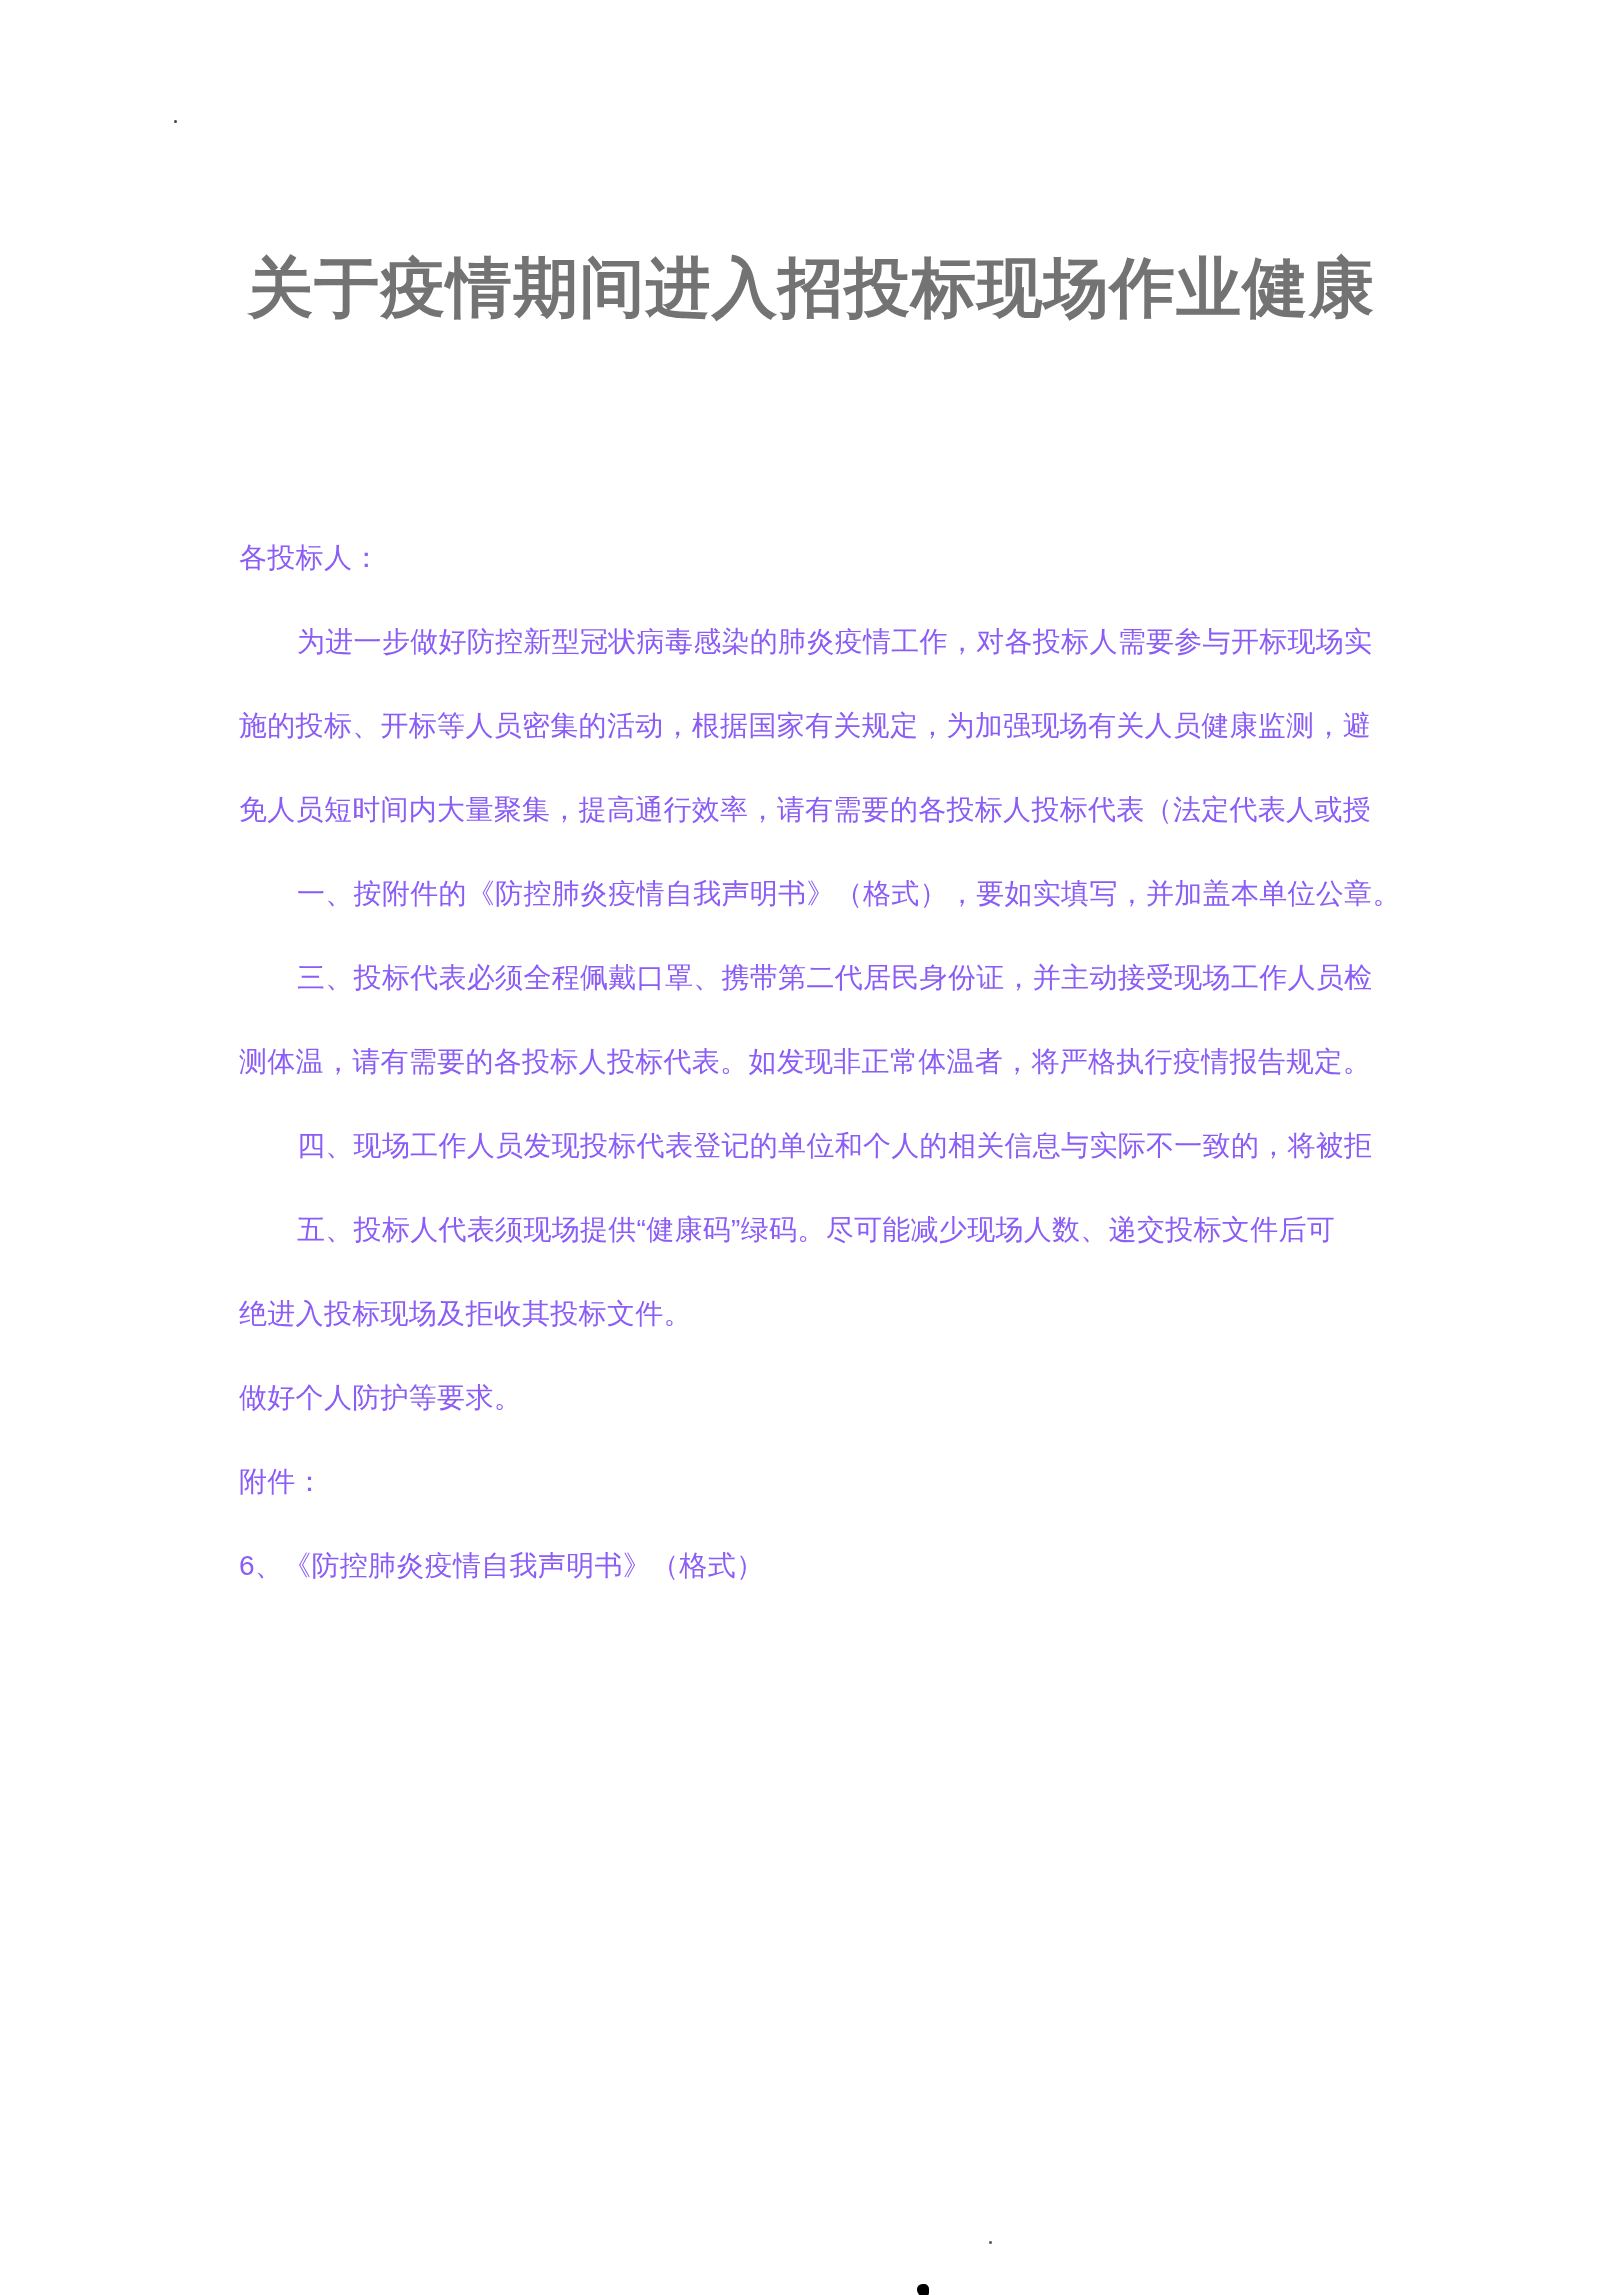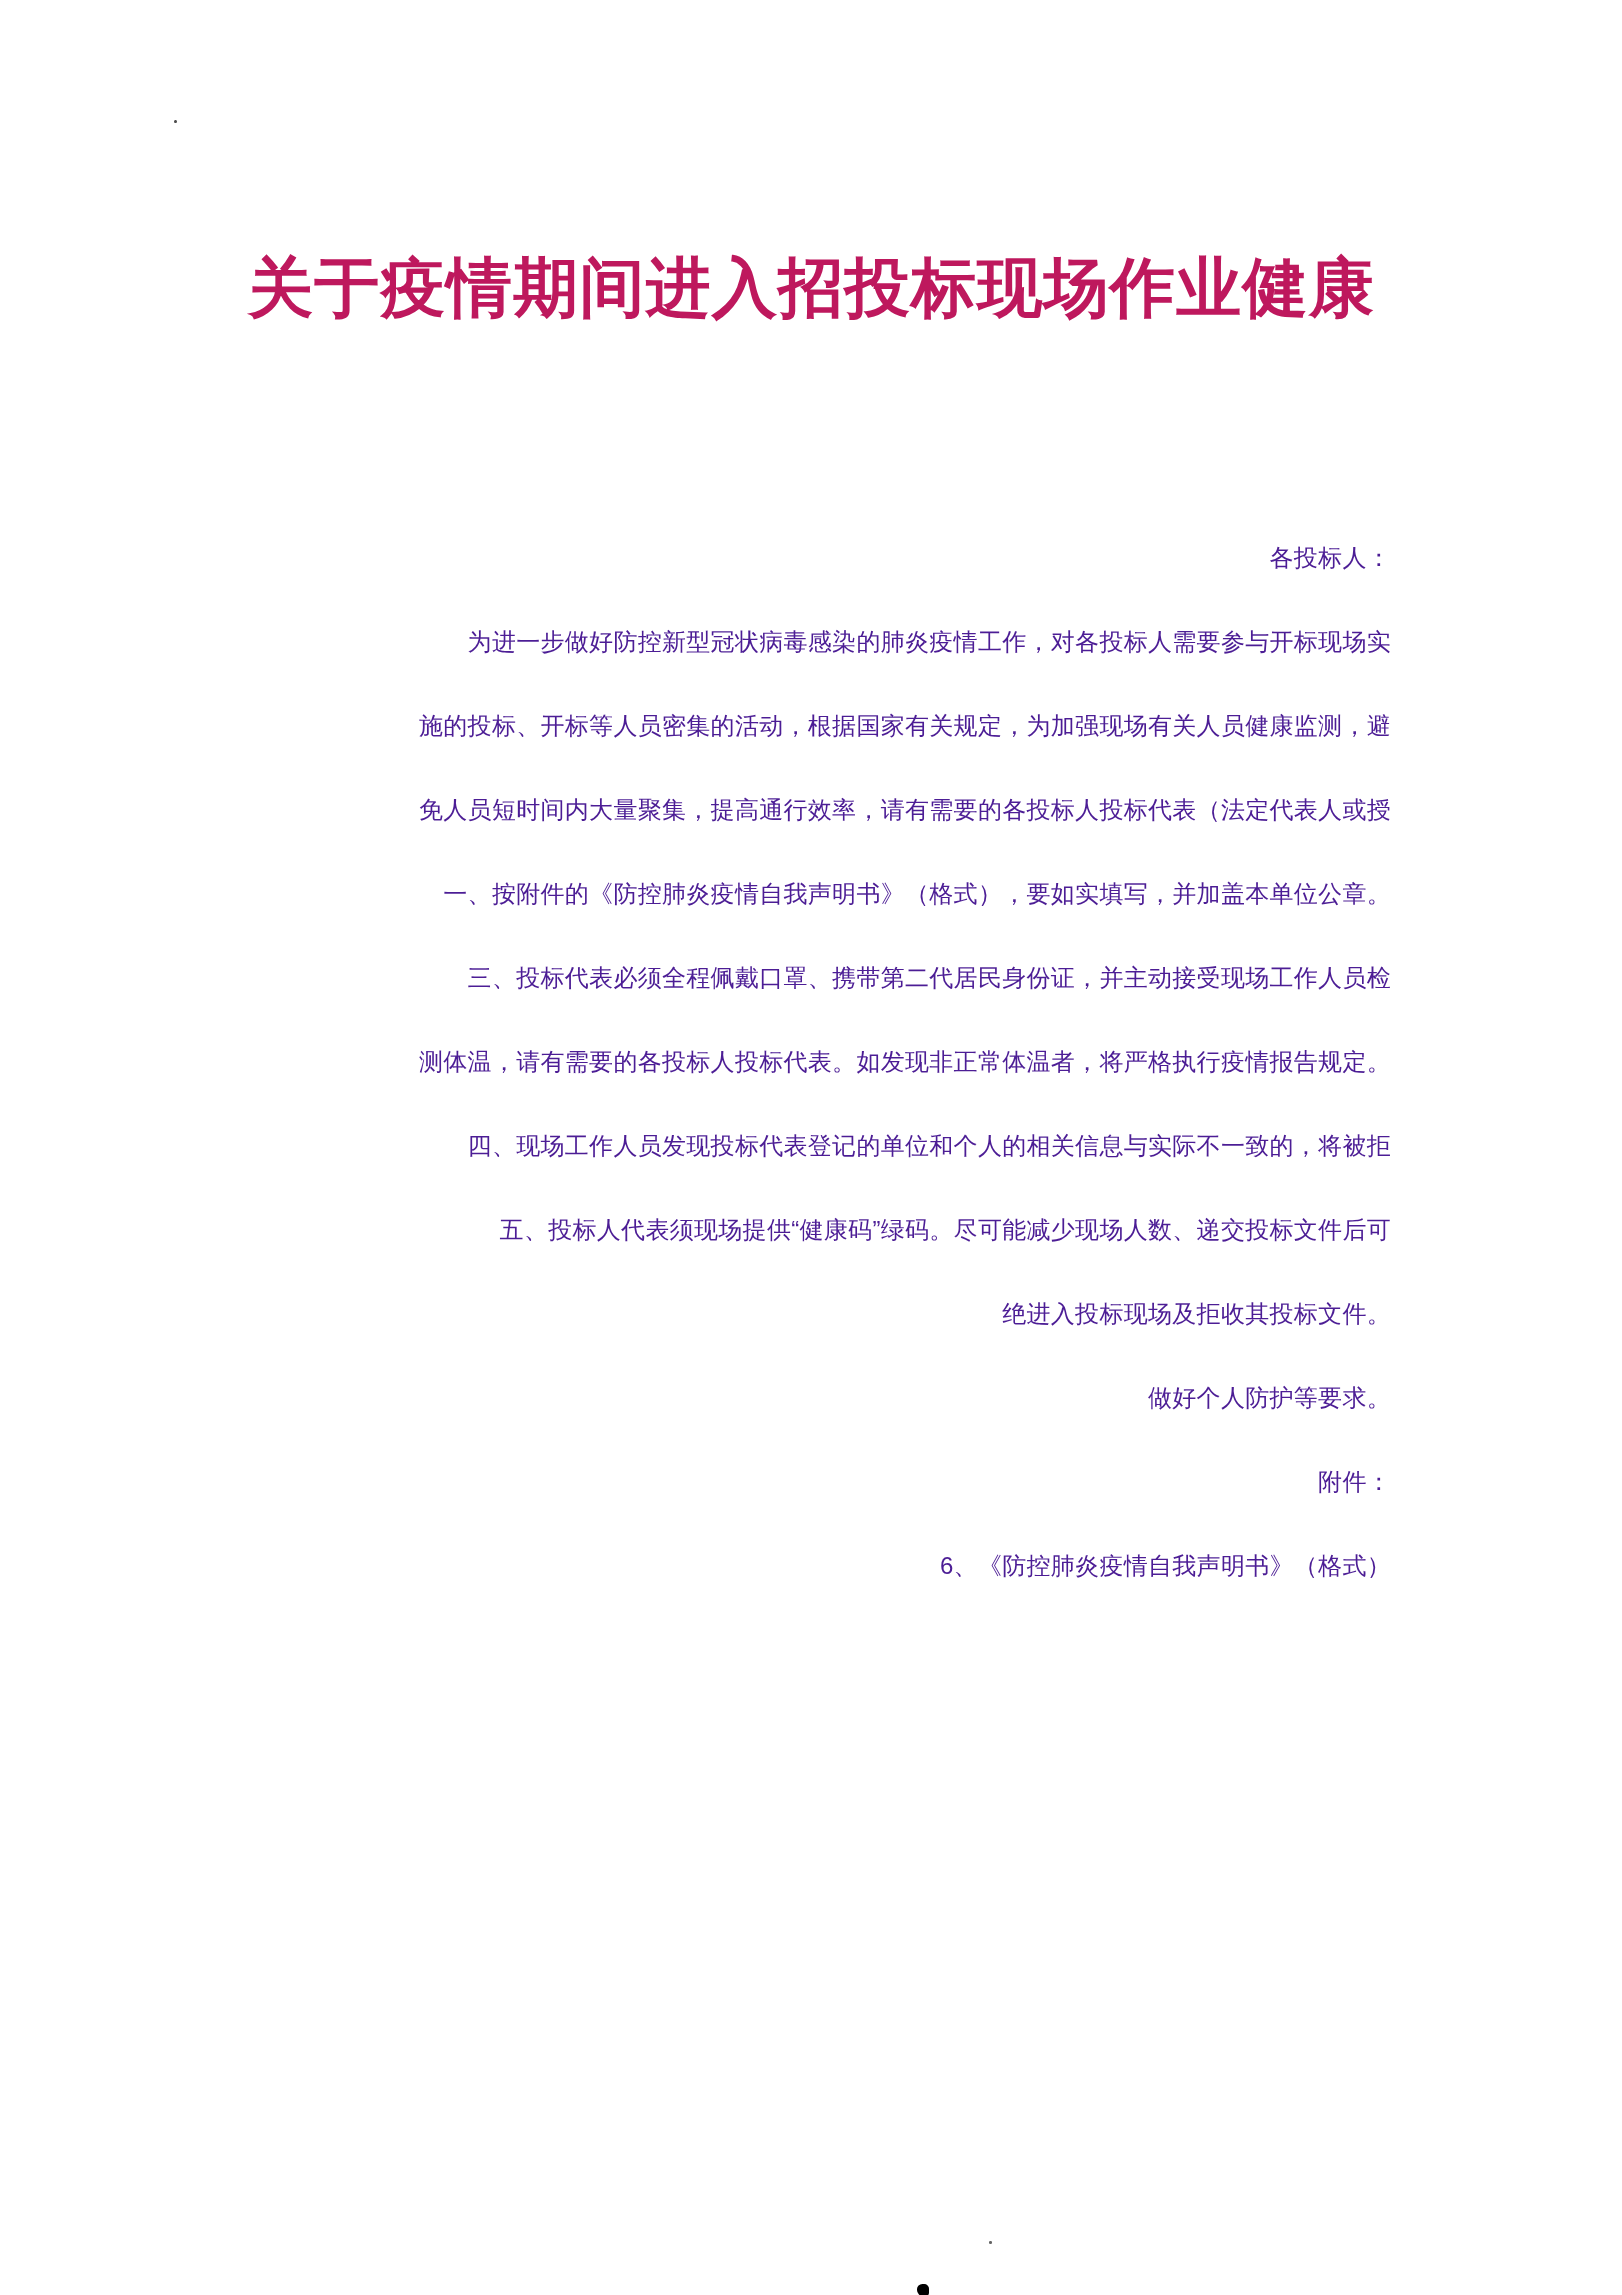--- a/index.html
+++ b/index.html
@@ -20,38 +20,37 @@
   .doc-title {
     position: absolute;
     top: 243px;
     left: 0;
     width: 100%;
     text-align: center;
     font-size: 65px;
     font-weight: 700;
     line-height: 90px;
     letter-spacing: 1.3px;
-    color: #be185d;
+    color: #737373;
   }
   
   .doc-body {
     position: absolute;
     top: 516px;
     left: 239px;
     width: 1152px;
   }
   .body-line {
     height: 84px;
     line-height: 84px;
-    font-size: 24px;
+    font-size: 28px;
     font-weight: 500;
     letter-spacing: 0.3px;
     white-space: nowrap;
-    color: #4c1d95;
-    text-align: right;
+    color: #8b5cf6;
   }
   .body-line.indent {
     padding-left: 58px;
   }
   
   .speck {
     position: absolute;
     background: #222;
     border-radius: 50%;
   }

